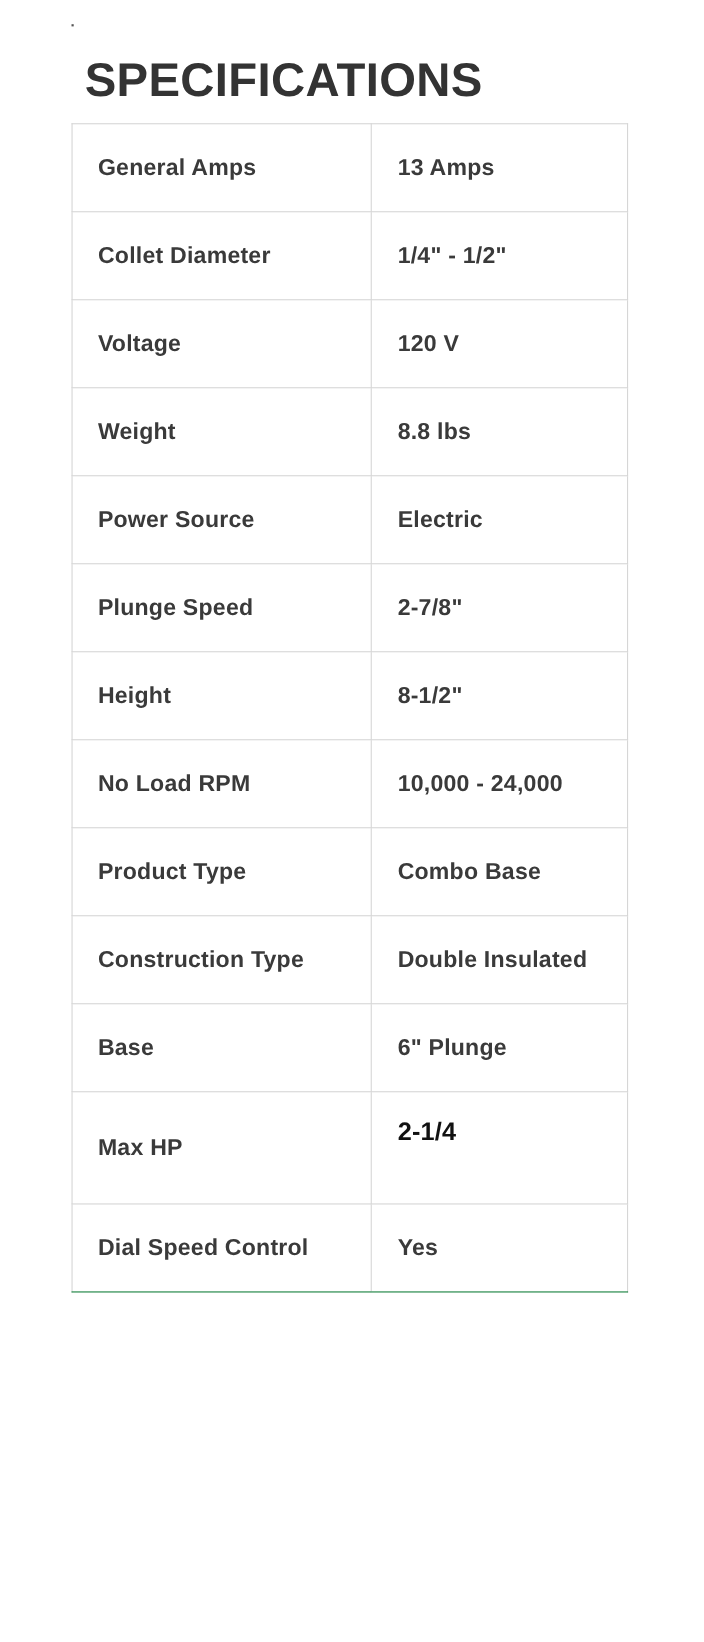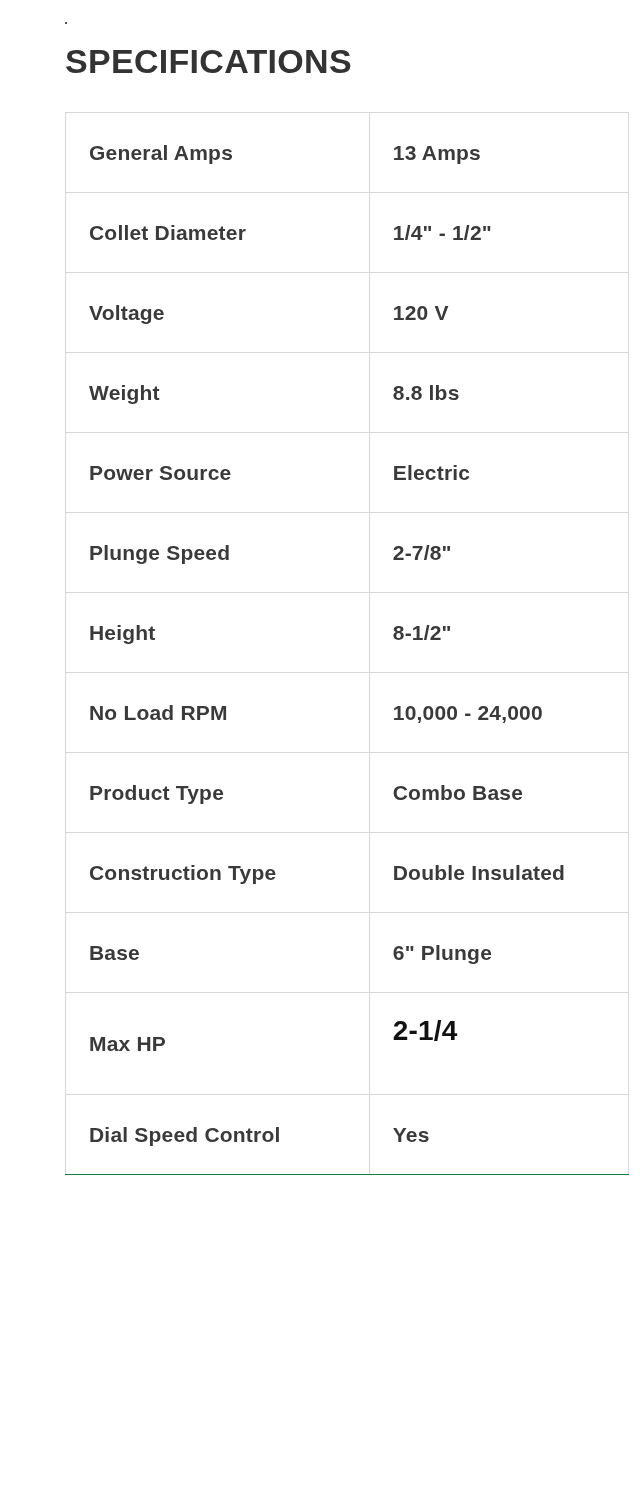--- a/index.html
+++ b/index.html
@@ -1,23 +1,23 @@
 <!DOCTYPE html>
 <html><head>
 <meta charset="utf-8">
 <style>
   html, body { margin:0; padding:0; background:#ffffff; }
   body { width:640px; height:1493px; position:relative; font-family:"Liberation Sans", sans-serif; color:#333333; }
   .dot { position:absolute; left:65px; top:22px; width:2px; height:2px; background:#555; }
-  .title { position:absolute; left:65px; top:36px; margin:0; font-size:34px; font-weight:bold; color:#333333; letter-spacing:0.3px; line-height:50px; }
-  .spec-table { position:absolute; left:65px; top:112px; width:564px; border-collapse:collapse; }
+  .title { position:absolute; left:65px; top:36px; margin:12px; font-size:43px; font-weight:bold; color:#333333; letter-spacing:0.3px; line-height:50px; }
+  .spec-table { position:absolute; left:65px; top:112px; width:506px; border-collapse:collapse; }
   .spec-table td { border:1px solid #d6d6d6; height:79px; padding:0 0 0 23px; font-size:21px; font-weight:bold; color:#3a3a3a; vertical-align:middle; letter-spacing:0.2px; }
   .spec-table td.label { width:249px; }
   .spec-table td.value { width:209px; }
-  .spec-table td.value.special { color:#111111; font-size:28px; padding-top:0; vertical-align:top; padding-top:22px; }
+  .spec-table td.value.special { color:#111111; font-size:23px; padding-top:0; vertical-align:top; padding-top:22px; }
   .spec-table tr:last-child td { border-bottom:1px solid #15803d; }
 </style>
 </head>
 <body>
 
 <div class="dot"></div>
 <h1 class="title">SPECIFICATIONS</h1>
 
 <table class="spec-table">
   <tbody>

